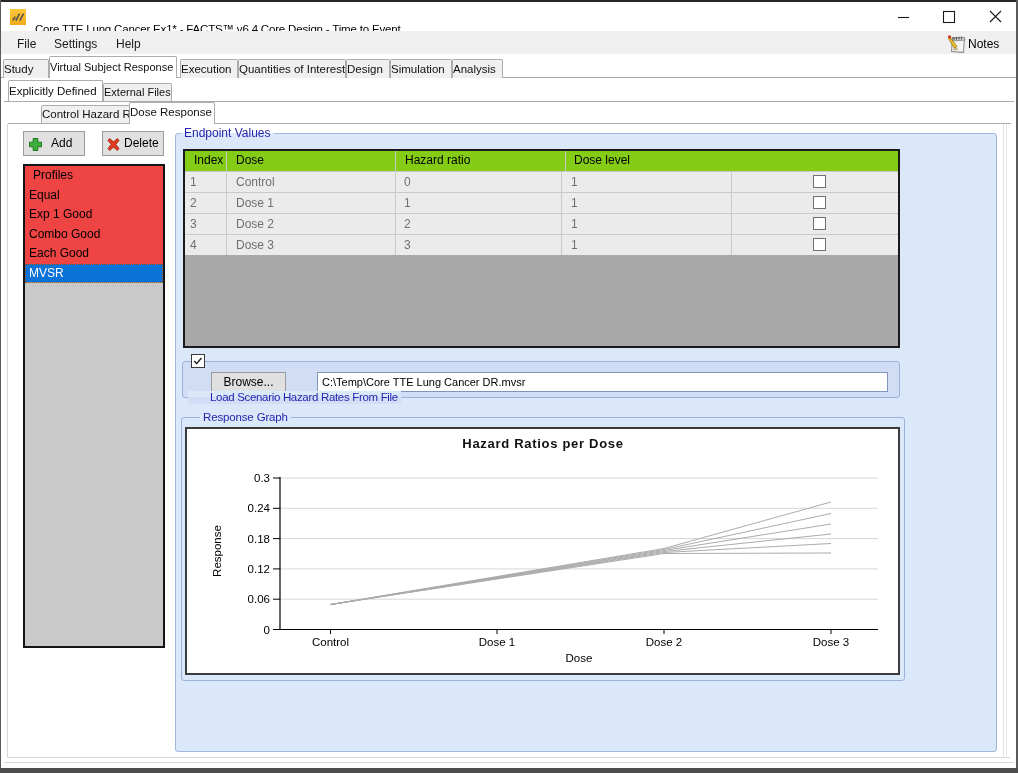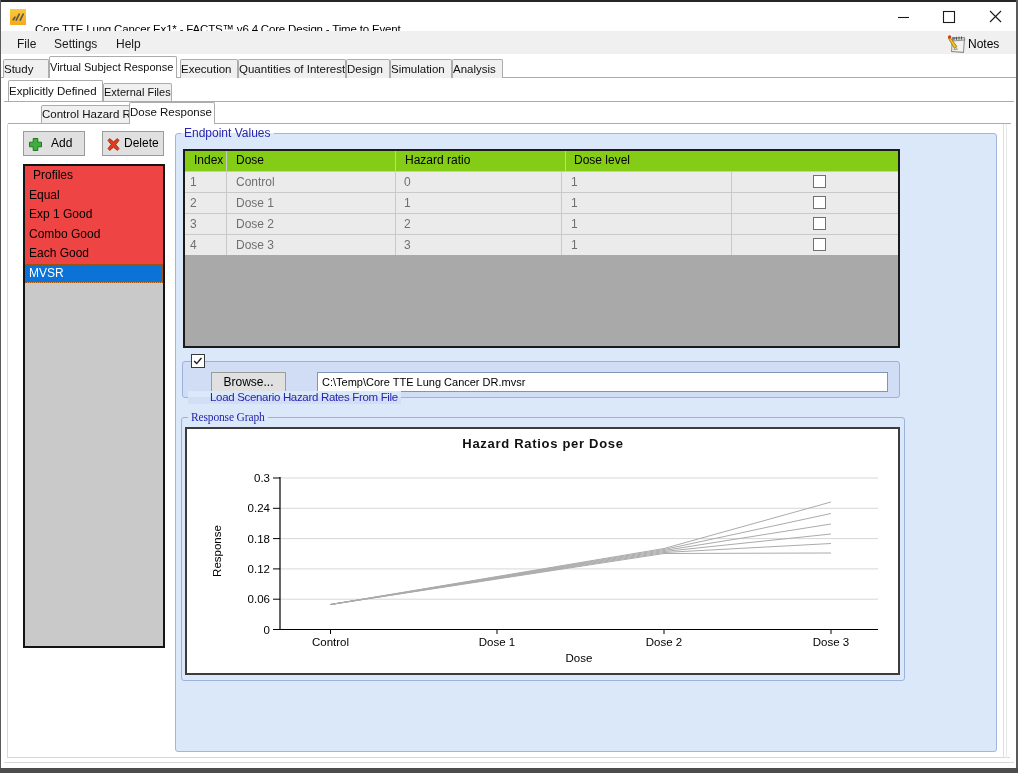--- a/index.html
+++ b/index.html
@@ -205,21 +205,21 @@
 
   <div id="lsgroup" class="abs"></div>
   <svg id="lscheck" class="abs" viewBox="0 0 14 14">
       <path d="M2.5 7 L5.5 10 L11 3.5" stroke="#1a1a1a" stroke-width="1.6" fill="none"></path>
     </svg>
   <div class="legend abs" style="left:188px; top:355px; padding:0 3px 0 22px; font-size:11.5px; letter-spacing:-0.32px; background:linear-gradient(#dbe8fa 0 6.5px, #d2ddf6 6.5px);margin-top:36px;">Load Scenario Hazard Rates From File</div>
   <div class="btn" style="left:211px; top:372px; width:75px; height:22px; text-align:center; line-height:19px;">Browse...</div>
   <div id="filefield" class="abs">C:\Temp\Core TTE Lung Cancer DR.mvsr</div>
 
   <div id="rggroup" class="abs"></div>
-  <div class="legend abs" style="left:188px; top:411px; padding:0 3px; font-size:11.5px; letter-spacing:-0.15px; background:#dbe8fa;font-family:Liberation Serif, serif;">Response Graph</div>
+  <div class="legend abs" style="left:200px; top:411px; padding:0 3px; font-size:11.5px; letter-spacing:-0.15px; background:#dbe8fa;">Response Graph</div>
   <div id="chart" class="abs">
     <svg width="711" height="244" viewBox="0 0 711 244">
       <text x="356" y="19" font-size="13" font-weight="bold" fill="#111" text-anchor="middle" letter-spacing="0.7" font-family="Liberation Sans">Hazard Ratios per Dose</text>
 
       <g stroke="#d7d7d7" stroke-width="1">
         <line x1="93" y1="49" x2="691" y2="49"></line>
         <line x1="93" y1="79.3" x2="691" y2="79.3"></line>
         <line x1="93" y1="109.6" x2="691" y2="109.6"></line>
         <line x1="93" y1="139.9" x2="691" y2="139.9"></line>
         <line x1="93" y1="170.2" x2="691" y2="170.2"></line>

